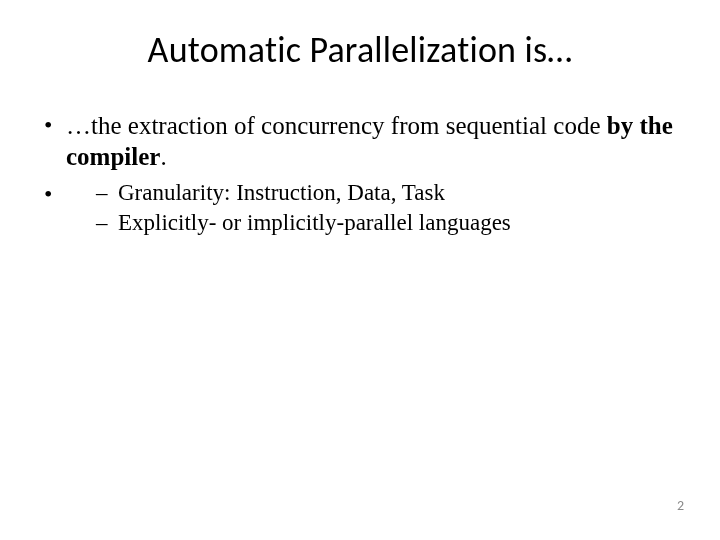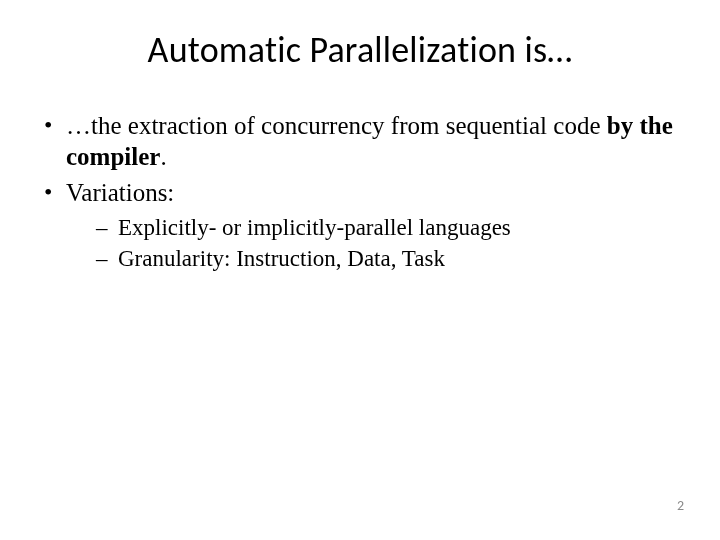--- a/index.html
+++ b/index.html
@@ -72,22 +72,21 @@
 <body>
 
 <div class="slide">
   <h1 class="title">Automatic Parallelization is…</h1>
 
   <ul class="bullets">
     <li>
       <span>…the extraction of concurrency from sequential code </span><span class="bold">by the compiler</span><span>.</span>
     </li>
     <li>
-      <span>Variations:</span>
       <ul class="sub">
+        <li>Granularity: Instruction, Data, Task</li>
         <li>Explicitly- or implicitly-parallel languages</li>
-        <li>Granularity: Instruction, Data, Task</li>
       </ul>
     </li>
   </ul>
 
   <div class="pagenum">2</div>
 </div>
 
 </body></html>

